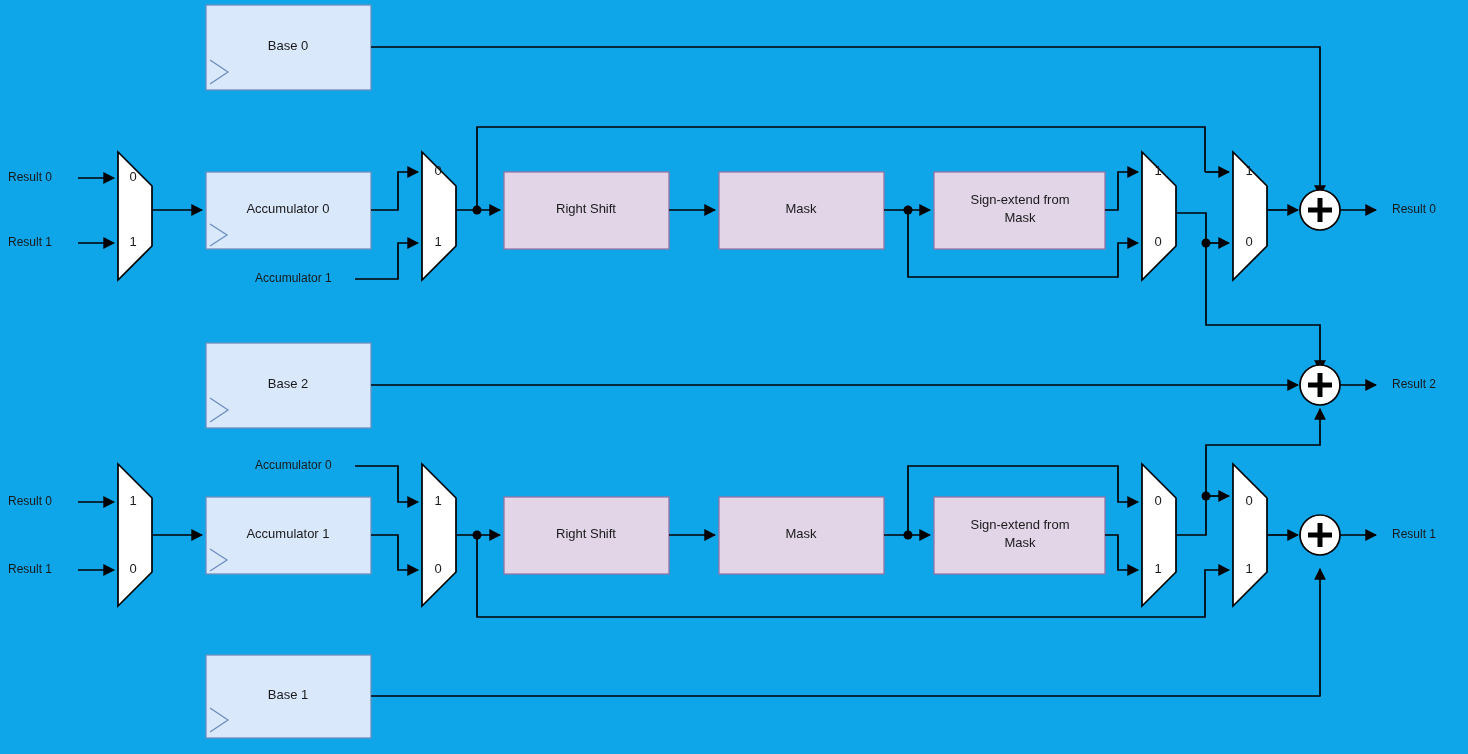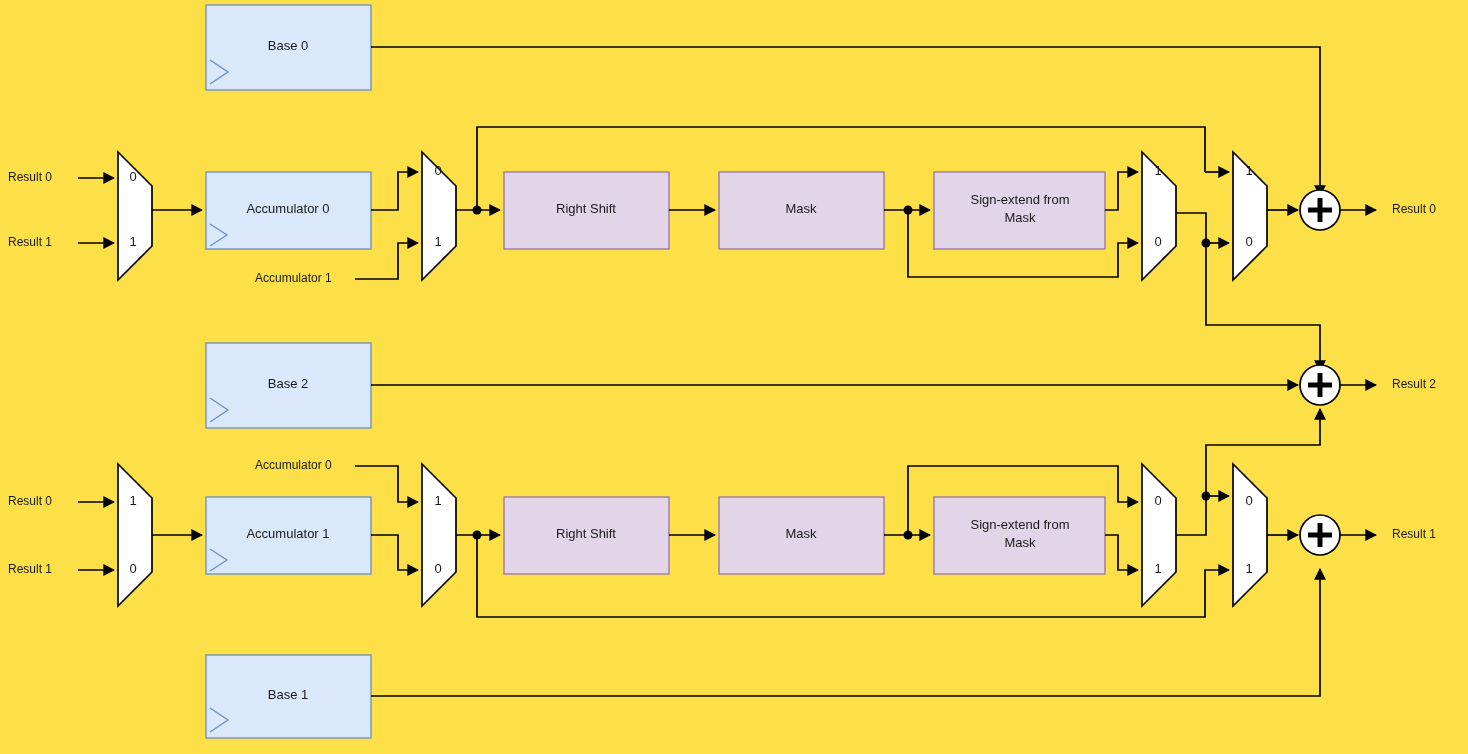--- a/index.html
+++ b/index.html
@@ -1,17 +1,17 @@
 <!DOCTYPE html>
 <html><head>
 <meta charset="utf-8">
 <style>
   html,body{margin:0;padding:0;background:#ffffff;}
   body{font-family:"Liberation Sans",sans-serif;}
-  #stage{position:relative;width:1468px;height:754px;background:#fde047;overflow:hidden;}
+  #stage{position:relative;width:1468px;height:754px;background:#0ea5e9;overflow:hidden;}
   svg{display:block;}
   .blk-text{font-family:"Liberation Sans",sans-serif;font-size:13px;fill:#1a1a1a;text-anchor:middle;dominant-baseline:middle;}
   .io-text{font-family:"Liberation Sans",sans-serif;font-size:12px;fill:#1a1a1a;dominant-baseline:middle;}
   .mux-text{font-family:"Liberation Sans",sans-serif;font-size:13px;fill:#1a1a1a;text-anchor:middle;dominant-baseline:middle;}
   .wire{stroke:#000000;stroke-width:1.7;fill:none;}
   .reg-shape{fill:#dae8fc;stroke:#6c8ebf;stroke-width:1.3;}
   .op-shape{fill:#e1d5e7;stroke:#9673a6;stroke-width:1.3;}
   .mux-shape{fill:#ffffff;stroke:#000000;stroke-width:1.7;}
   .adder-shape{fill:#ffffff;stroke:#000000;stroke-width:1.7;}
   .clk-mark{fill:none;stroke:#6c8ebf;stroke-width:1.3;}

